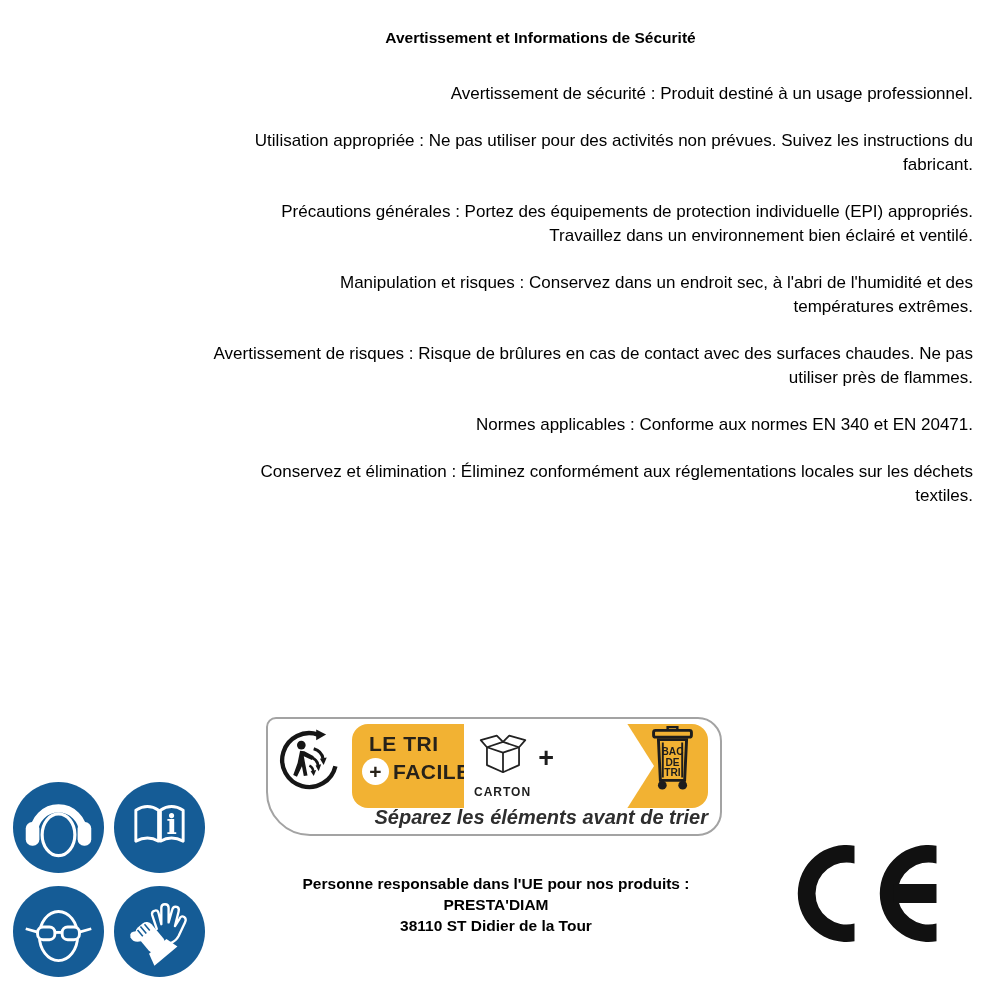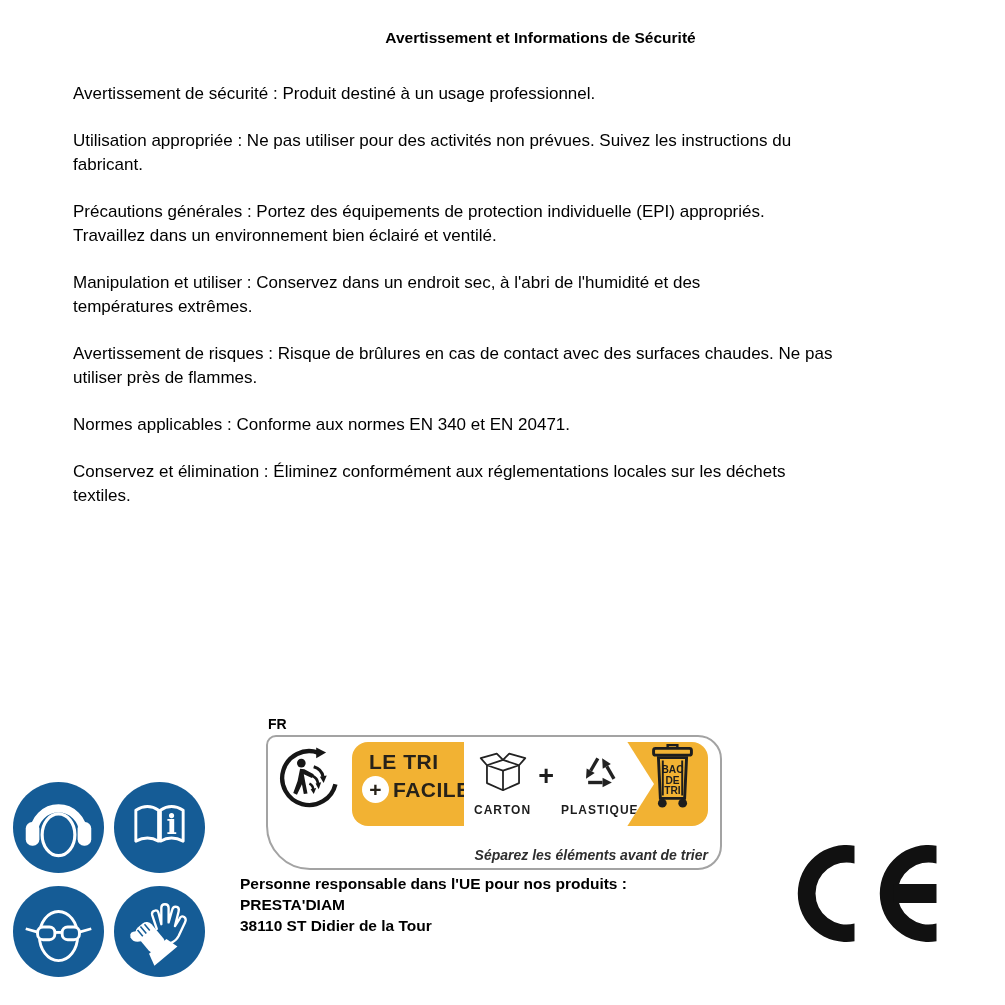--- a/index.html
+++ b/index.html
@@ -8,34 +8,35 @@
     font-family:"Liberation Sans", sans-serif; color:#000; overflow:hidden;
   }
   .doc-title {
     position:absolute; top:29px; left:0; width:100%;
     text-align:center; font-weight:bold; font-size:15.5px;padding-left:38px;
   }
   .body-text { position:absolute; top:82px; left:73px; width:900px; }
   .body-text p {
     margin:0 0 23px 0; font-size:17px; line-height:24px;
     white-space:pre-line;
+    text-align:right;
   }
 
   
   .safety-icons {
     position:absolute; left:13px; top:782px;
     display:grid; grid-template-columns:91px 91px; gap:13px 10px;
   }
   .safety-icons svg { display:block; }
 
   
   .banner-wrap { position:absolute; left:266px; top:717px; width:456px; }
   .fr-label { font-weight:bold; font-size:14px; line-height:15px; margin:0 0 3px 2px; }
   .banner-box {
-    position:relative; width:456px; height:135px; box-sizing:border-box;
+    position:relative; width:456px; height:119px; box-sizing:border-box;
     border:2px solid #a3a3a3; border-radius:10px 24px 24px 44px; background:#fff;
   }
   .triman { position:absolute; left:11px; top:10px; }
   .yellow-band {
     position:absolute; left:84px; top:5px; width:356px; height:84px;
     background:#F2B233; border-radius:16px;
   }
   .letri { position:absolute; left:10px; top:9px; color:#272219; }
   .letri-row1 { font-size:21px; font-weight:800; letter-spacing:.5px; margin-left:7px; line-height:22px; }
   .letri-row2 { display:flex; align-items:center; gap:4px; margin-top:3px; }
@@ -49,46 +50,46 @@
     position:absolute; left:112px; top:0; width:190px; height:84px; background:#fff;
     clip-path:polygon(0 0, 86% 0, 100% 50%, 86% 100%, 0 100%);
     display:flex; align-items:center; padding-left:10px; box-sizing:border-box; gap:7px;
   }
   .mat-stack { display:flex; flex-direction:column; align-items:center; }
   .mat-label { font-size:12px; font-weight:bold; letter-spacing:1px; color:#1d1d1d; margin-top:11px; }
   .mat-plus { font-size:27px; font-weight:bold; color:#1d1d1d; margin:0 0 16px 0; line-height:1; }
   .bin-area { position:absolute; right:13px; top:2px; }
   .tagline {
     position:absolute; right:12px; bottom:5px;
-    font-style:italic; font-weight:bold; font-size:14px; color:#2e2e2e;
+    font-style:italic; font-weight:bold; font-size:20px; color:#2e2e2e;
   }
 
   
   .company {
     position:absolute; left:240px; top:873px; width:512px;
-    font-weight:bold; font-size:15.5px; line-height:21px;
+    text-align:center; font-weight:bold; font-size:15.5px; line-height:21px;
   }
 
   
   .ce-mark { position:absolute; left:796px; top:842px; }
 </style>
 </head>
 <body>
 
 <div class="page">
 
   <div class="doc-title">Avertissement et Informations de Sécurité</div>
 
   <div class="body-text">
     <p>Avertissement de sécurité : Produit destiné à un usage professionnel.</p>
     <p>Utilisation appropriée : Ne pas utiliser pour des activités non prévues. Suivez les instructions du
 fabricant.</p>
     <p>Précautions générales : Portez des équipements de protection individuelle (EPI) appropriés.
 Travaillez dans un environnement bien éclairé et ventilé.</p>
-    <p>Manipulation et utiliser : Conservez dans un endroit sec, à l'abri de l'humidité et des
+    <p>Manipulation et risques : Conservez dans un endroit sec, à l'abri de l'humidité et des
 températures extrêmes.</p>
     <p>Avertissement de risques : Risque de brûlures en cas de contact avec des surfaces chaudes. Ne pas
 utiliser près de flammes.</p>
     <p>Normes applicables : Conforme aux normes EN 340 et EN 20471.</p>
     <p>Conservez et élimination : Éliminez conformément aux réglementations locales sur les déchets
 textiles.</p>
   </div>
 
   <div class="safety-icons">
     <svg width="91" height="91" viewBox="0 0 100 100">
@@ -118,21 +119,20 @@
       <g transform="rotate(-40 45 65)">
         <rect x="36" y="38" width="21" height="34" rx="7" fill="#fff"></rect>
         <path d="M36 52 Q28 48 30 41 Q33 35 39 40 L40 44 Z" fill="#fff"></path>
         <polygon points="34,68 59,68 63,82 30,82" fill="#fff"></polygon>
         <path d="M41 40 v9 M46 39 v10 M51 40 v9" stroke="#155C96" stroke-width="1.7" fill="none"></path>
       </g>
     </svg>
   </div>
 
   <div class="banner-wrap">
-    <div class="fr-label">FR</div>
     <div class="banner-box">
 
       <svg class="triman" width="62" height="62" viewBox="0 0 100 100">
         <path d="M63 9 A43.5 43.5 0 1 0 91 60" fill="none" stroke="#161616" stroke-width="7"></path>
         <polygon points="60,1 76,9 60,18" fill="#161616"></polygon>
         <circle cx="36" cy="26" r="7" fill="#161616"></circle>
         <path d="M34 35 L30 55 L23 74 L29 77 L37 60 L40 76 L46 75 L42 55 L40 44 L53 50 L56 44 L41 36 Z" fill="#161616"></path>
         <path d="M56 32 Q69 36 71 48" fill="none" stroke="#161616" stroke-width="5"></path>
         <polygon points="66,48 72,58 77,46" fill="#161616"></polygon>
         <path d="M53 46 Q62 50 63 59" fill="none" stroke="#161616" stroke-width="4.5"></path>
@@ -159,37 +159,20 @@
                 <path d="M10 16 L28 10 L46 16 L28 22 Z"></path>
                 <path d="M10 16 L10 36 L28 44 L46 36 L46 16"></path>
                 <path d="M28 22 L28 44"></path>
               </g>
             </svg>
             <div class="mat-label">CARTON</div>
           </div>
 
           <div class="mat-plus">+</div>
 
-          <div class="mat-stack">
-            <svg width="44" height="41" viewBox="0 0 52 48">
-              <g transform="rotate(0 26 26)">
-                <path d="M12 37 H29" stroke="#222" stroke-width="4" fill="none"></path>
-                <polygon points="29,31.5 40,37 29,42.5" fill="#222"></polygon>
-              </g>
-              <g transform="rotate(120 26 26)">
-                <path d="M12 37 H29" stroke="#222" stroke-width="4" fill="none"></path>
-                <polygon points="29,31.5 40,37 29,42.5" fill="#222"></polygon>
-              </g>
-              <g transform="rotate(240 26 26)">
-                <path d="M12 37 H29" stroke="#222" stroke-width="4" fill="none"></path>
-                <polygon points="29,31.5 40,37 29,42.5" fill="#222"></polygon>
-              </g>
-            </svg>
-            <div class="mat-label">PLASTIQUE</div>
-          </div>
         </div>
 
         <div class="bin-area">
           <svg width="45" height="66" viewBox="0 0 46 68">
             <path d="M18 4 V1 H28 V4" fill="none" stroke="#1d1d1d" stroke-width="2.5"></path>
             <rect x="3.5" y="4.5" width="39" height="7" rx="2" fill="none" stroke="#1d1d1d" stroke-width="3"></rect>
             <path d="M8.5 14 H37.5 L35.5 56 H10.5 Z" fill="none" stroke="#1d1d1d" stroke-width="3"></path>
             <path d="M13 17 V53 M33 17 V53" stroke="#1d1d1d" stroke-width="2" fill="none"></path>
             <circle cx="12.5" cy="61" r="4.5" fill="#1d1d1d"></circle>
             <circle cx="33.5" cy="61" r="4.5" fill="#1d1d1d"></circle>

